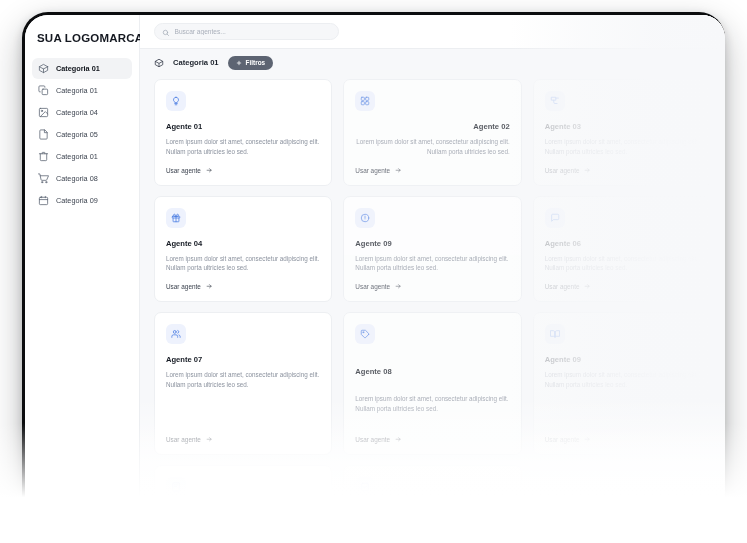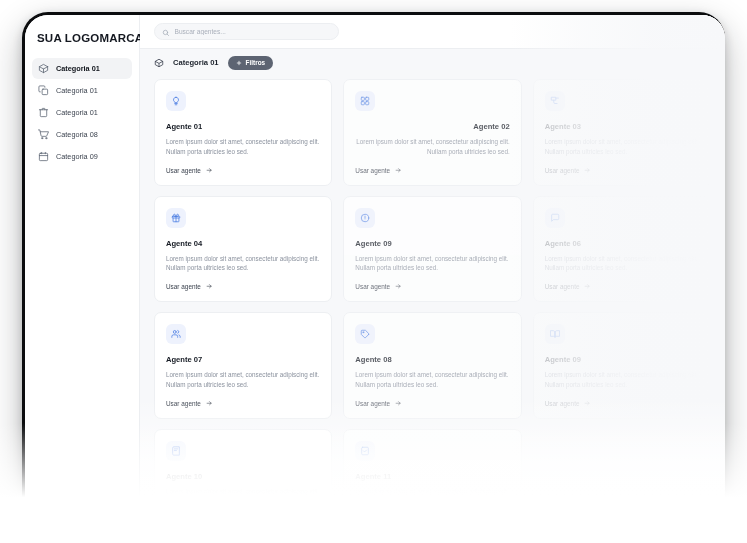--- a/index.html
+++ b/index.html
@@ -162,20 +162,39 @@
               <span>Categoria 01</span>
             </div>
             <div class="nav-item">
               <span class="nav-ico">
                 <svg viewBox="0 0 24 24" fill="none" stroke="currentColor" stroke-width="1.7" stroke-linecap="round" stroke-linejoin="round">
                   <rect x="9" y="9" width="12" height="12" rx="2"></rect>
                   <path d="M5 15H4a2 2 0 0 1-2-2V4a2 2 0 0 1 2-2h9a2 2 0 0 1 2 2v1"></path>
                 </svg>
               </span>
               <span>Categoria 01</span>
+            </div>
+            <div class="nav-item">
+              <span class="nav-ico">
+                <svg viewBox="0 0 24 24" fill="none" stroke="currentColor" stroke-width="1.7" stroke-linecap="round" stroke-linejoin="round">
+                  <rect x="3" y="3" width="18" height="18" rx="2"></rect>
+                  <circle cx="8.5" cy="8.5" r="1.5"></circle>
+                  <polyline points="21 15 16 10 5 21"></polyline>
+                </svg>
+              </span>
+              <span>Categoria 04</span>
+            </div>
+            <div class="nav-item">
+              <span class="nav-ico">
+                <svg viewBox="0 0 24 24" fill="none" stroke="currentColor" stroke-width="1.7" stroke-linecap="round" stroke-linejoin="round">
+                  <path d="M14 2H6a2 2 0 0 0-2 2v16a2 2 0 0 0 2 2h12a2 2 0 0 0 2-2V8z"></path>
+                  <polyline points="14 2 14 8 20 8"></polyline>
+                </svg>
+              </span>
+              <span>Categoria 05</span>
             </div>
             <div class="nav-item">
               <span class="nav-ico">
                 <svg viewBox="0 0 24 24" fill="none" stroke="currentColor" stroke-width="1.7" stroke-linecap="round" stroke-linejoin="round">
                   <polyline points="3 6 21 6"></polyline>
                   <path d="M19 6v13a2 2 0 0 1-2 2H7a2 2 0 0 1-2-2V6"></path>
                   <path d="M9 6V4a1 1 0 0 1 1-1h4a1 1 0 0 1 1 1v2"></path>
                 </svg>
               </span>
               <span>Categoria 01</span>
@@ -387,21 +406,21 @@
               <a class="card-link">
                 <span>Usar agente</span>
                 <span>
                   <svg viewBox="0 0 24 24" fill="none" stroke="currentColor" stroke-width="2.2" stroke-linecap="round" stroke-linejoin="round">
                     <line x1="4" y1="12" x2="19" y2="12"></line>
                     <polyline points="13 6 19 12 13 18"></polyline>
                   </svg>
                 </span>
               </a>
             </div>
-            <div class="card" style="opacity: 0.72;">
+            <div class="card" style="opacity: 0.72; gap: 12px;">
               <div class="badge">
                 <span>
                   <svg viewBox="0 0 24 24" fill="none" stroke="currentColor" stroke-width="1.9" stroke-linecap="round" stroke-linejoin="round">
                     <path d="M20.6 13.4l-7.2 7.2a2 2 0 0 1-2.8 0l-7-7A2 2 0 0 1 3 12.2V5a2 2 0 0 1 2-2h7.2a2 2 0 0 1 1.4.6l7 7a2 2 0 0 1 0 2.8z"></path>
                     <circle cx="7.8" cy="7.8" r="1.3"></circle>
                   </svg>
                 </span>
               </div>
               <div class="card-title">Agente 08</div>
               <div class="card-desc">Lorem ipsum dolor sit amet, consectetur adipiscing elit. Nullam porta ultricies leo sed.</div>

